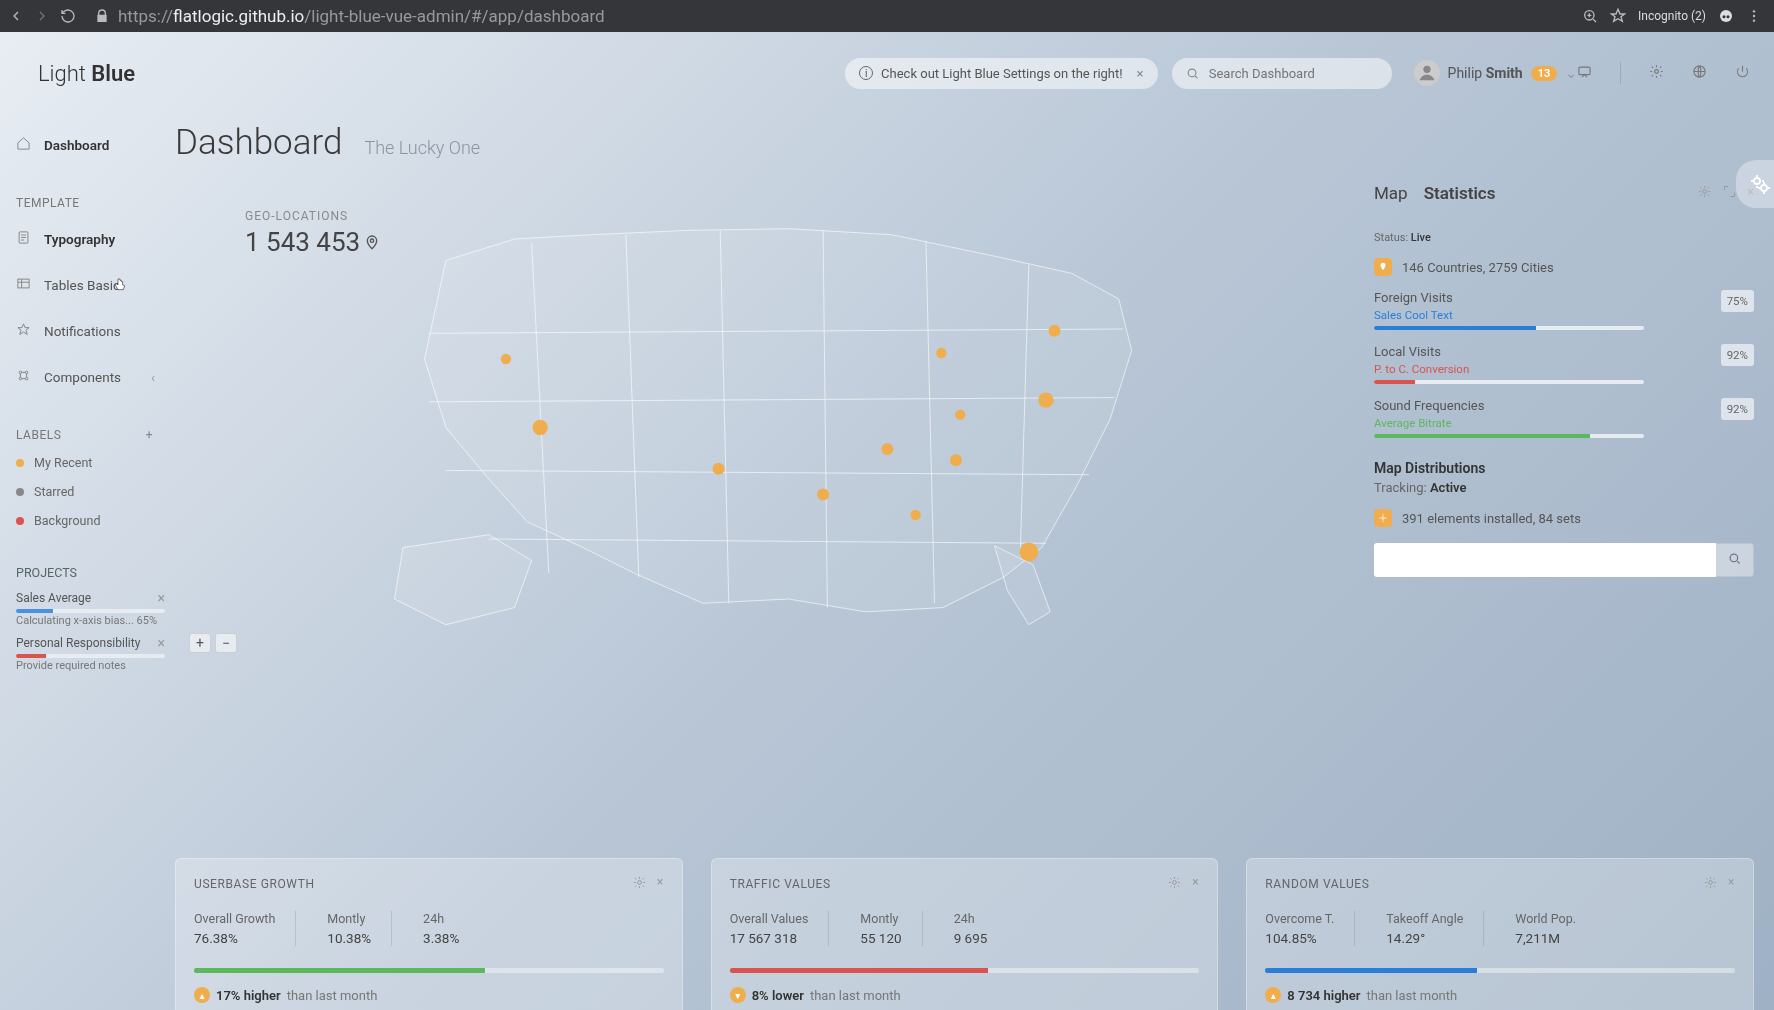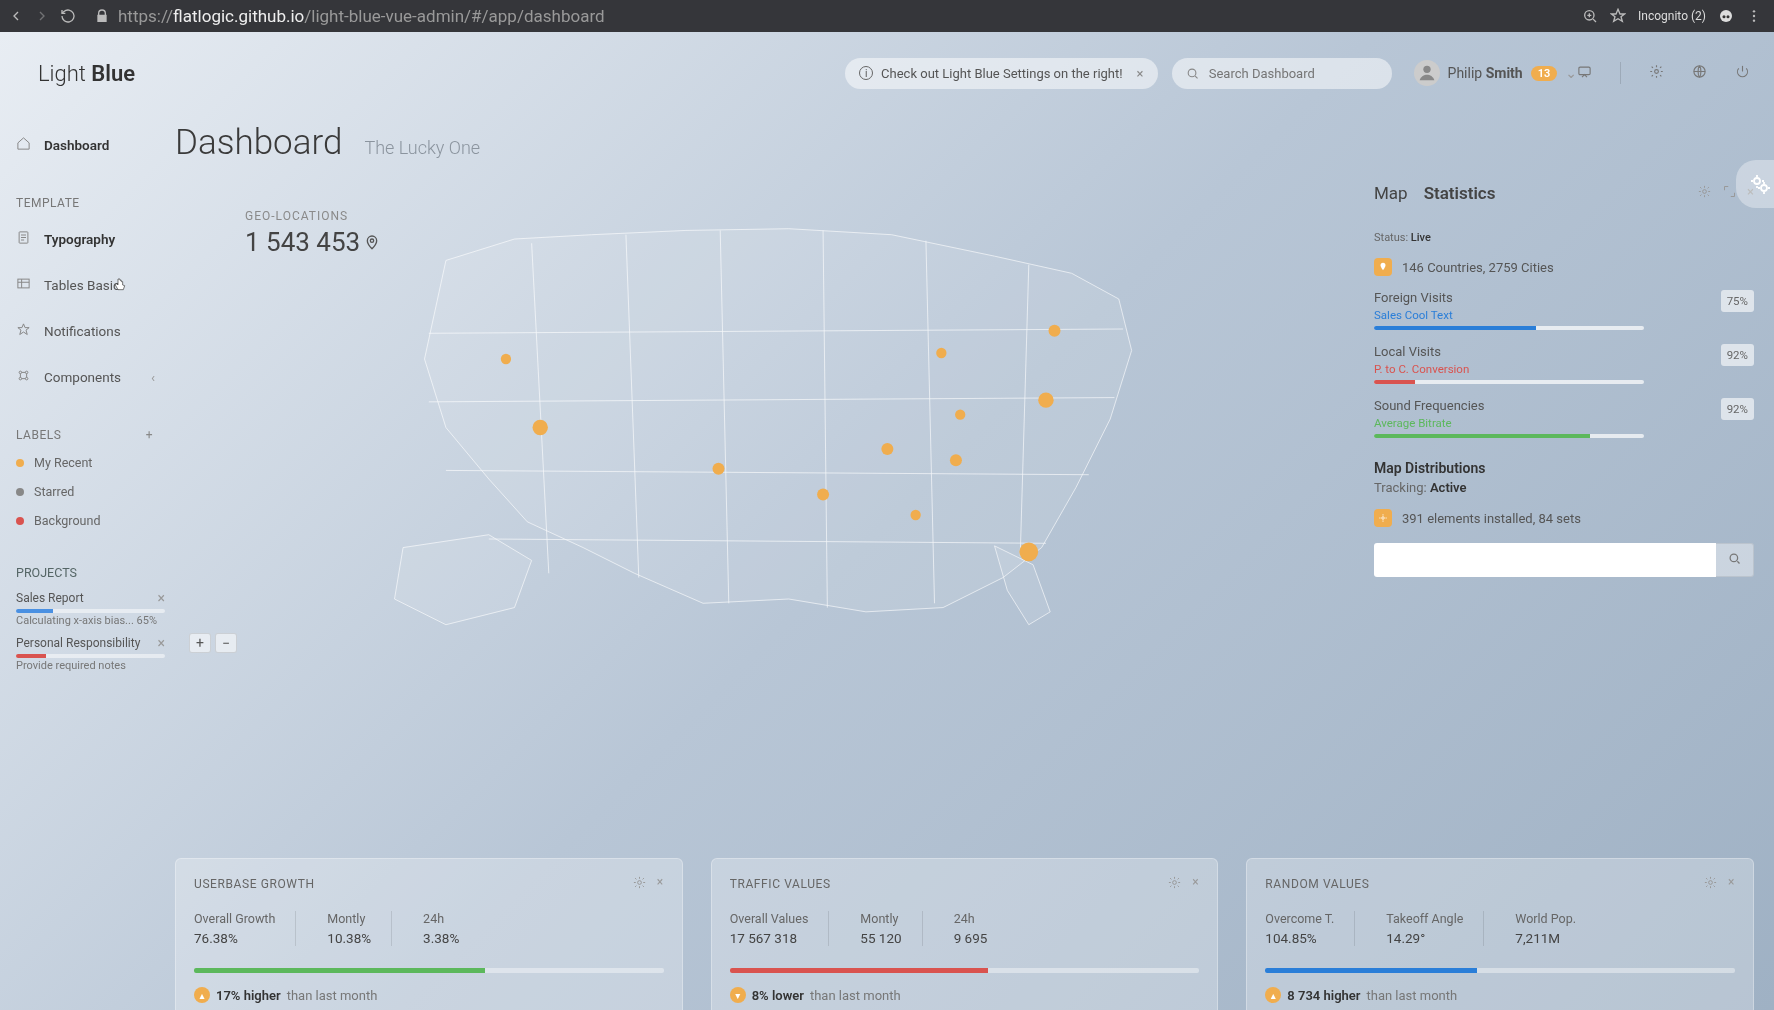--- a/index.html
+++ b/index.html
@@ -278,21 +278,21 @@
         <span>Starred</span>
       </div>
     <div class="label-row">
         <span class="dot r"></span>
         <span>Background</span>
       </div>
 
     <div class="proj-head">PROJECTS</div>
     <div class="proj">
       <div class="prow">
-          <span>Sales Report</span>
+          <span>Sales Average</span>
           <span class="x">×</span>
         </div>
       <div class="pbar">
           <i id="pb1" style="width: 25%; background: rgb(74, 144, 226);"></i>
         </div>
       <small>Calculating x-axis bias... 65%</small>
     </div>
     <div class="proj">
       <div class="prow">
           <span>Personal Responsibility</span>

